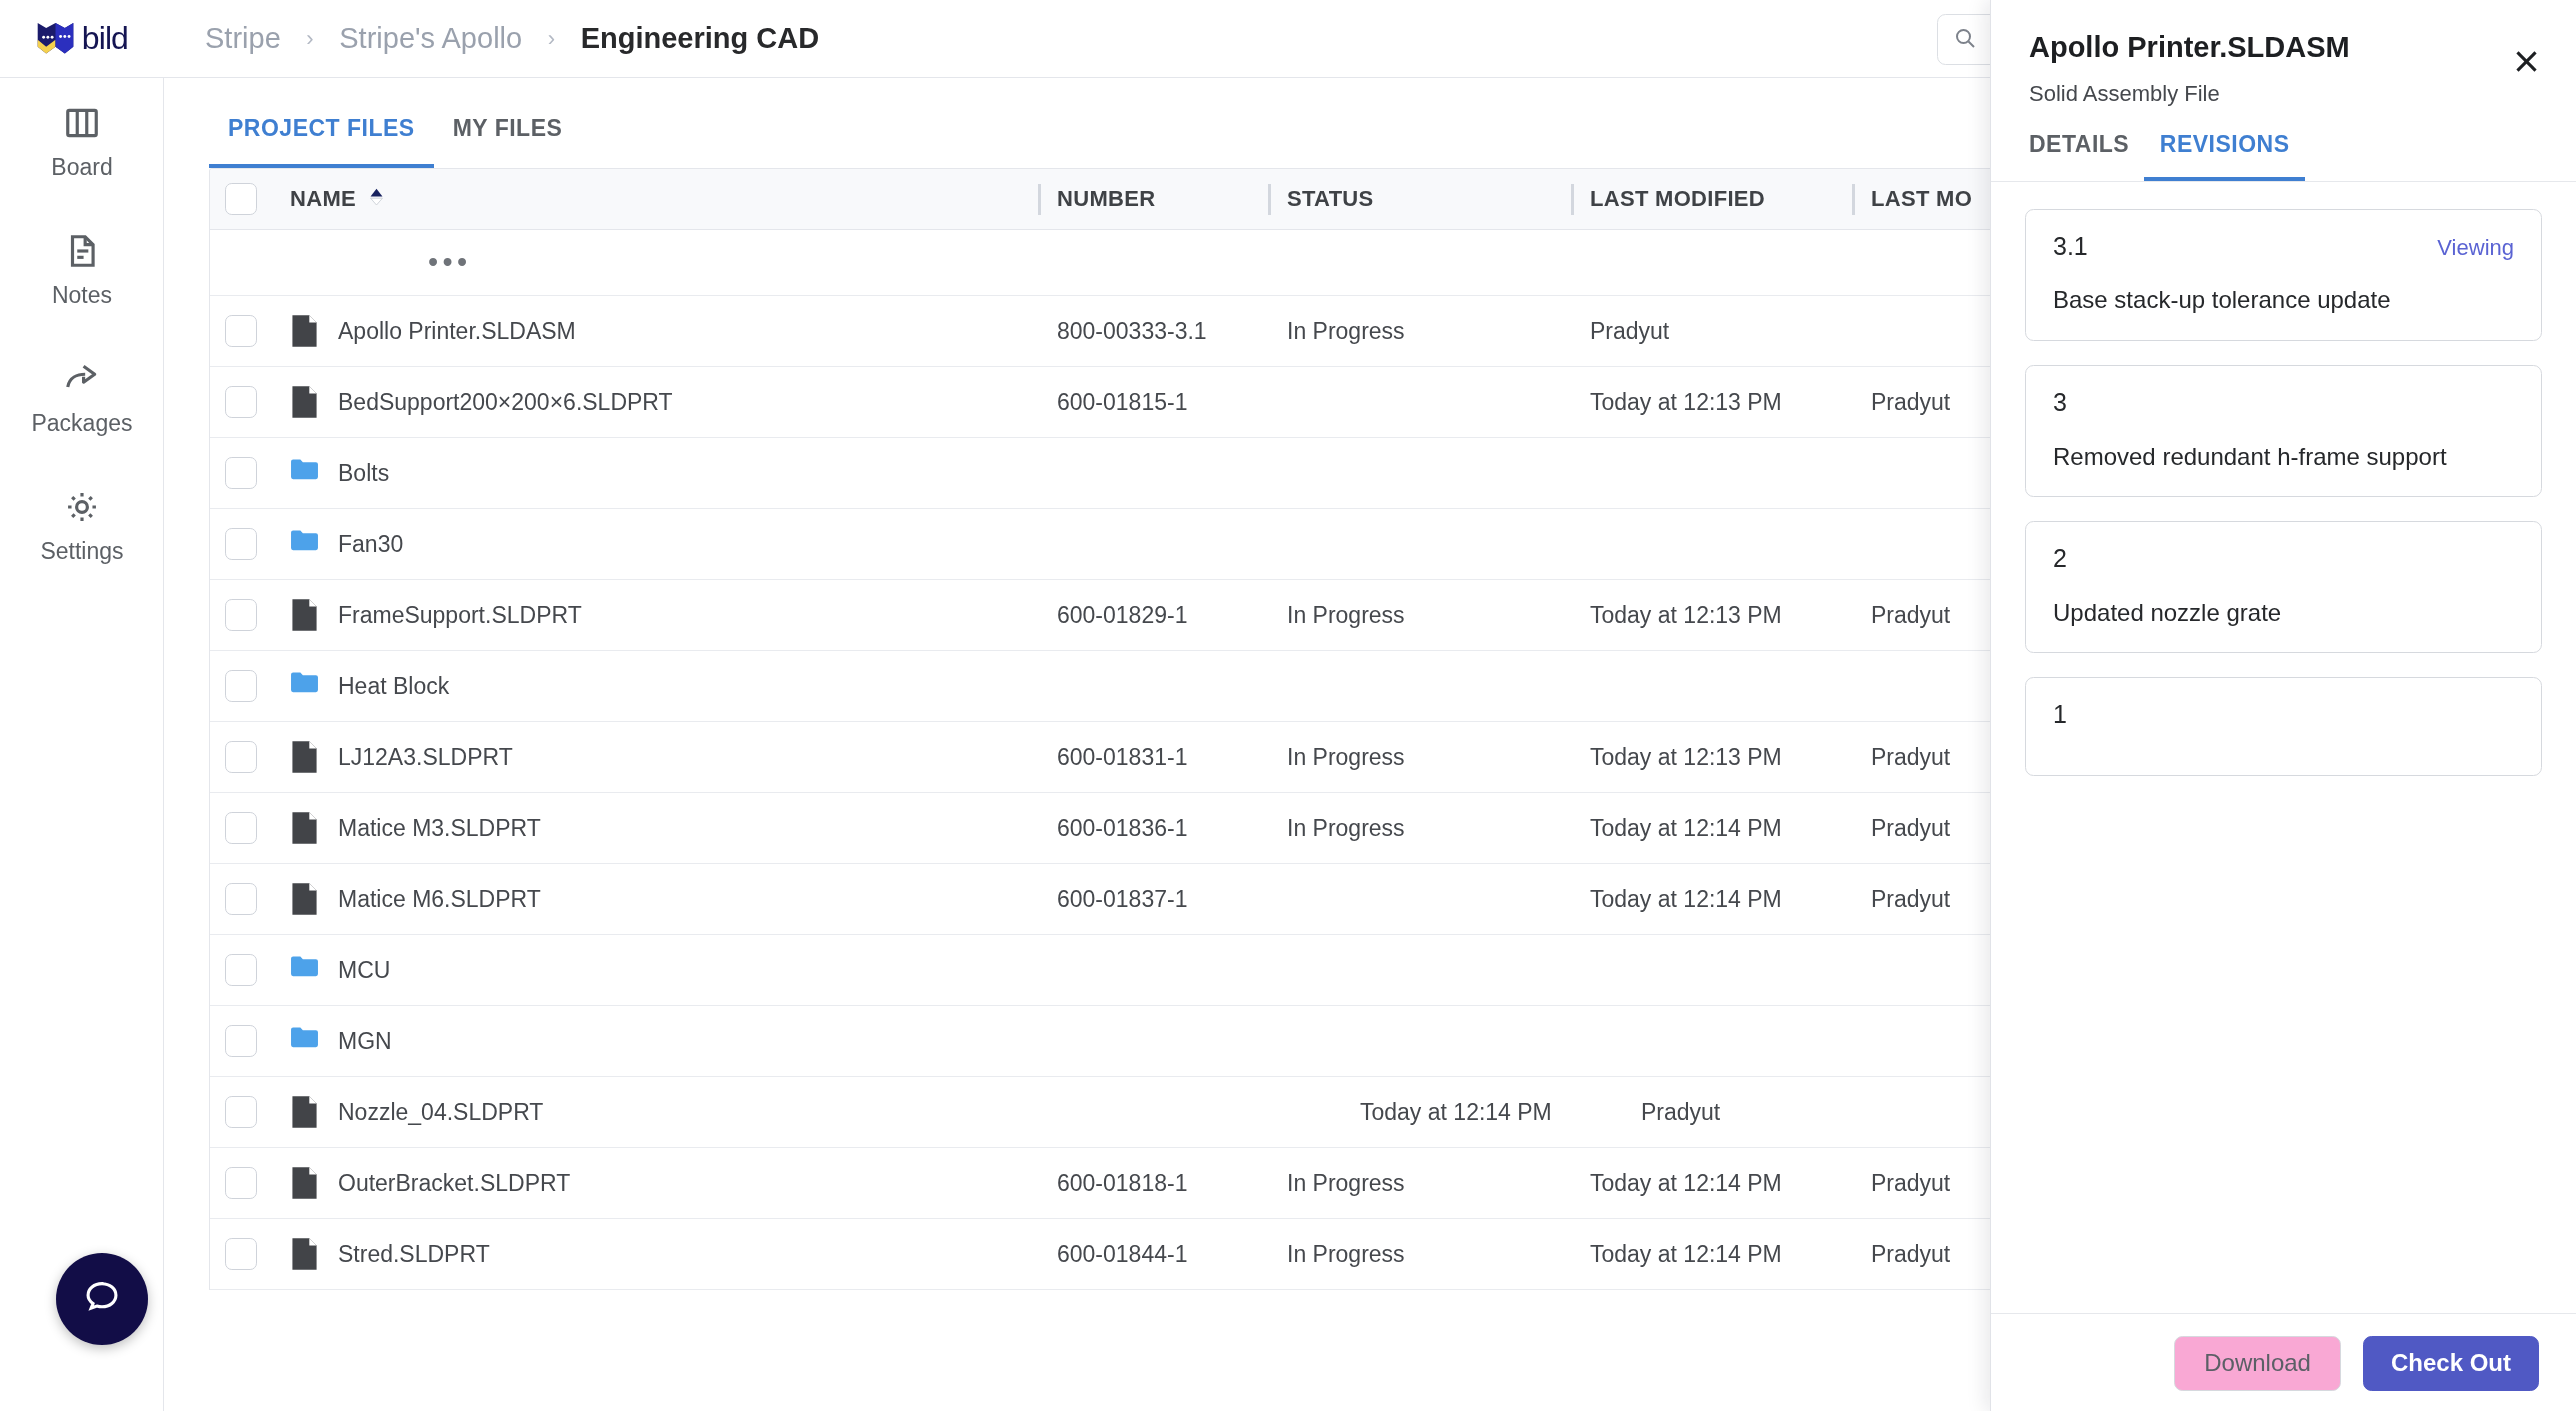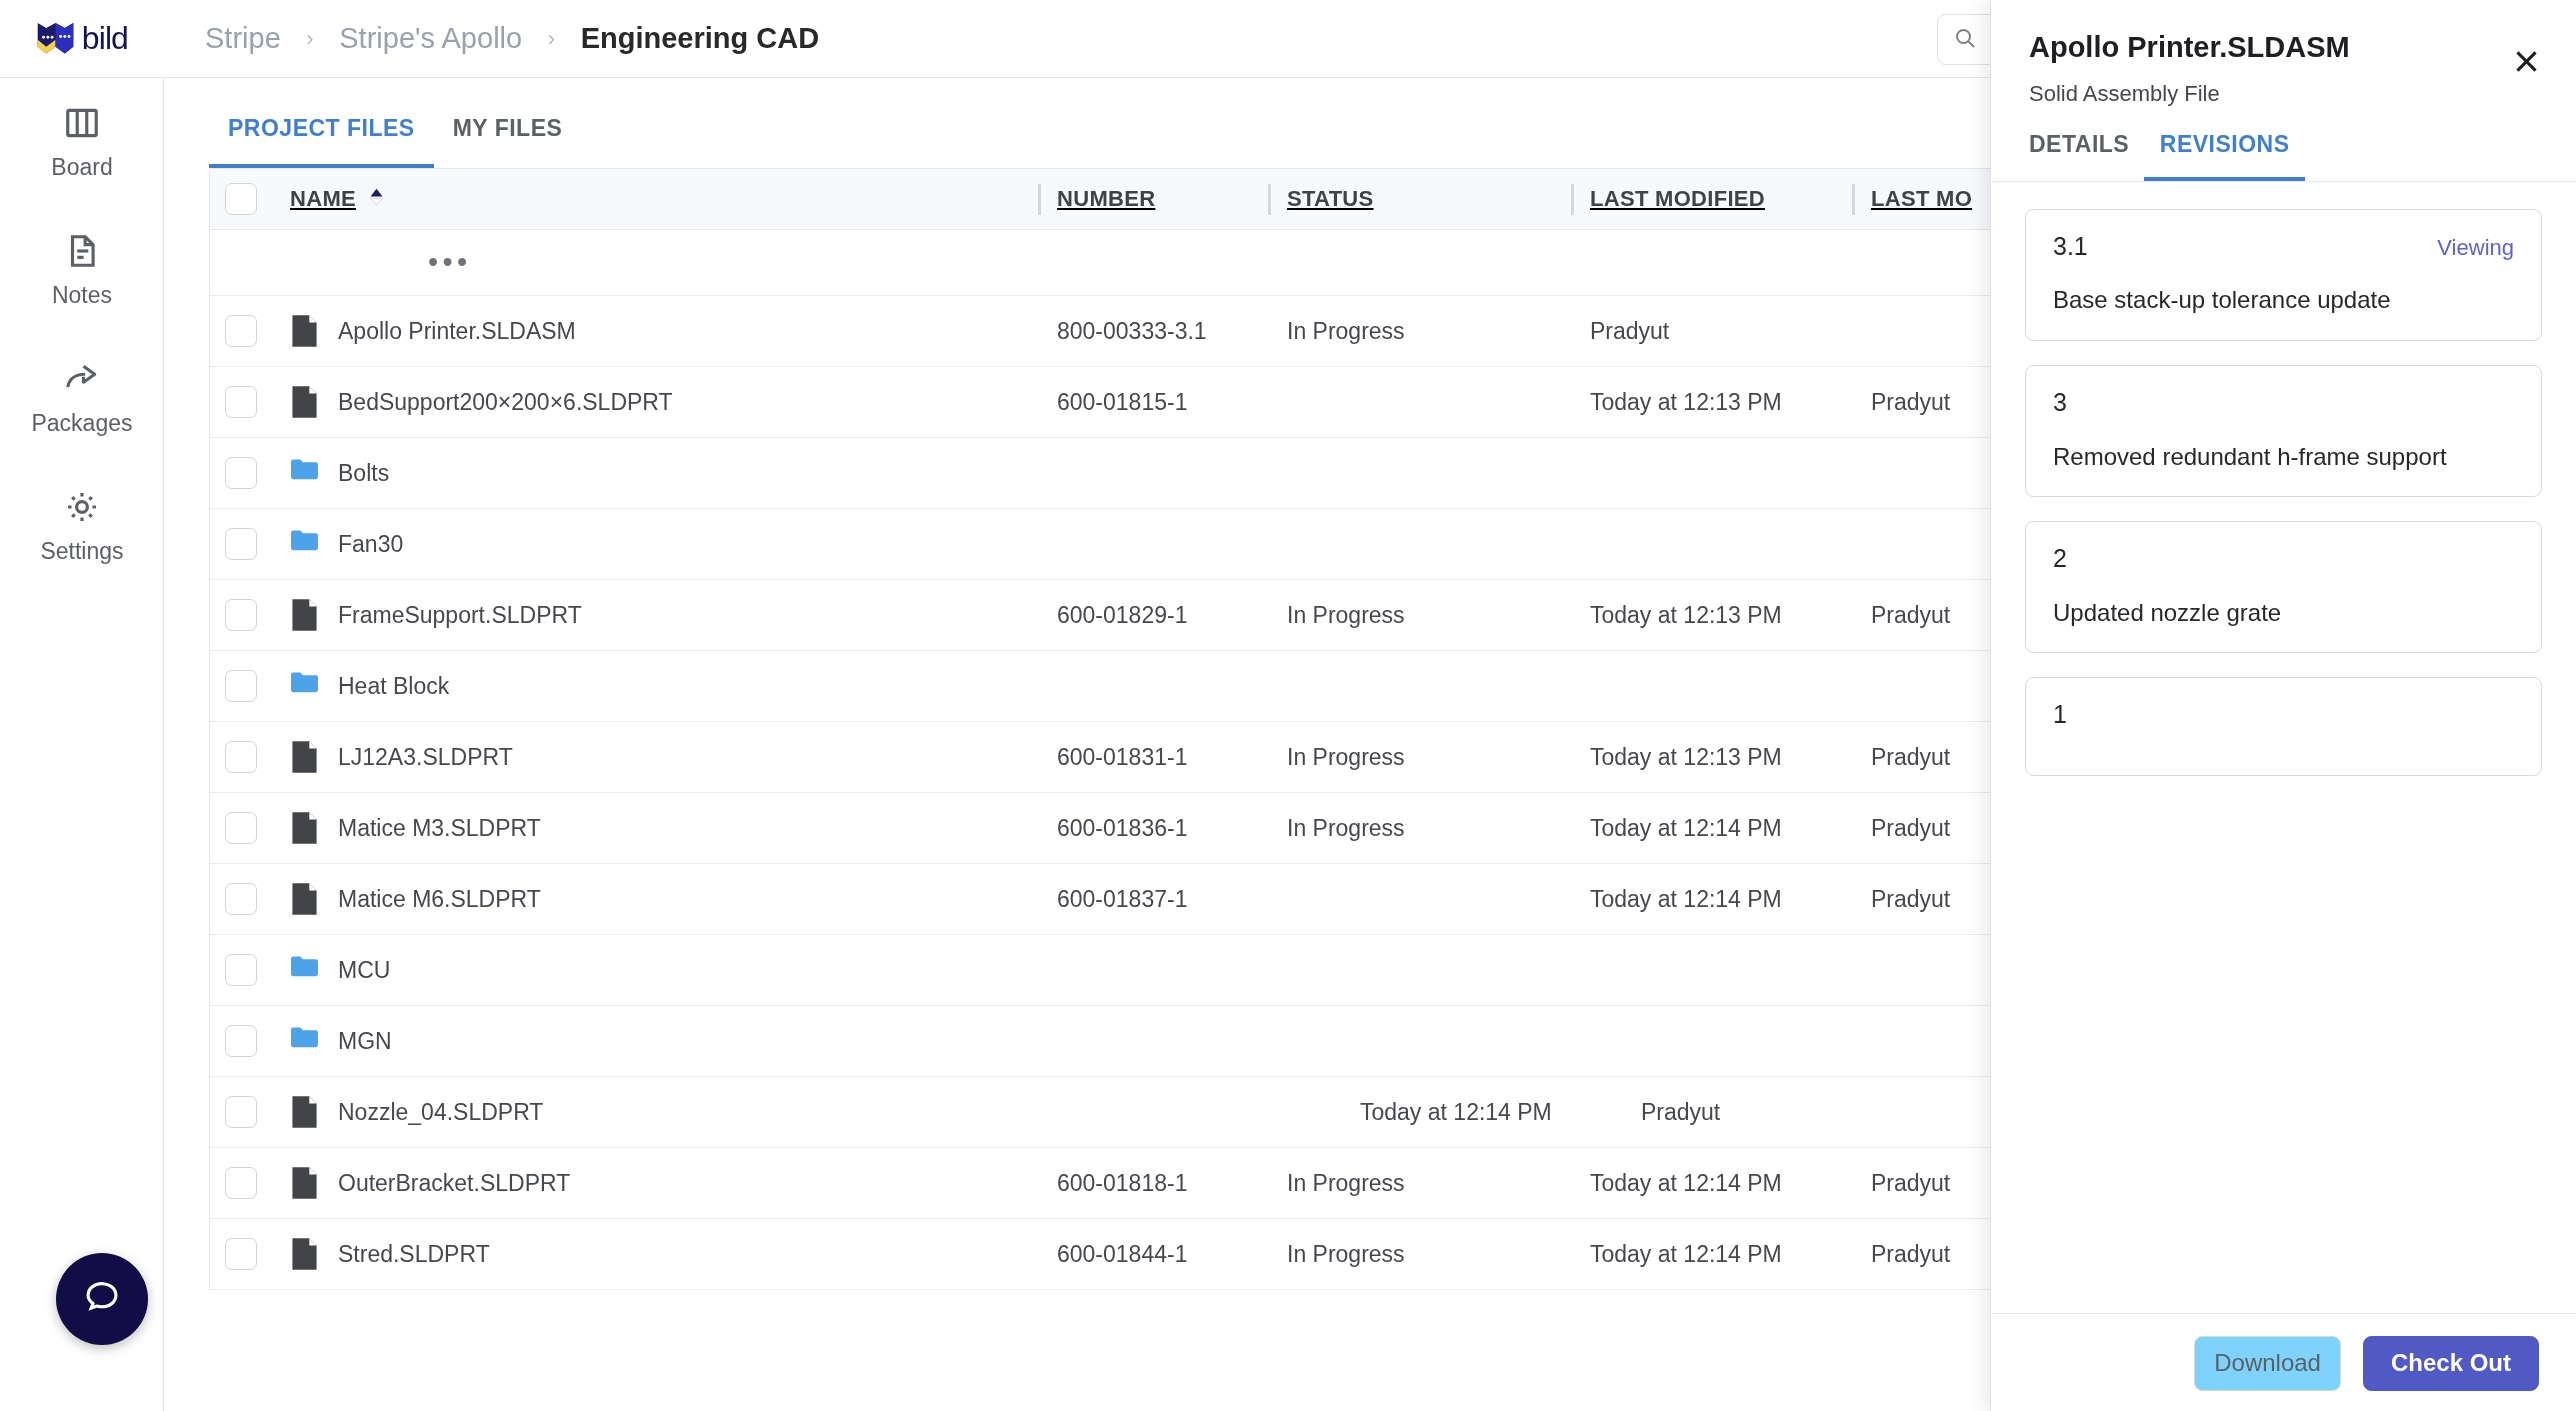--- a/index.html
+++ b/index.html
@@ -69,21 +69,21 @@
     border-bottom: 4.3px solid transparent;
   }
   .tab.active { color: #3f7fd1; border-bottom-color: #3f7fd1; }
 
   .table-wrap {
     margin: 0 44px; border: 0.9px solid #e4e6eb; border-bottom: none;
     border-radius: 3.4px 3.4px 0 0; overflow: hidden;
   }
   .thead {
     display: flex; align-items: center; height: 61px;
-    background: #f8f9fb; border-bottom: 0.9px solid #e4e6eb; text-decoration: underline;
+    background: #f8f9fb; border-bottom: 0.9px solid #e4e6eb;
   }
   .th {
     font-size: 22px; font-weight: 700; color: #3f4246; letter-spacing: 0.3px;
     display: flex; align-items: center; position: relative; height: 61px;
     padding-left: 19px;
   }
   .th.div::before {
     content: ""; position: absolute; left: 0; top: 15.3px;
     width: 2.6px; height: 31px; background: #d3d7de;
   }
@@ -155,21 +155,21 @@
     position: absolute; left: 0; bottom: 0; width: 586px; height: 99px;
     border-top: 0.9px solid #e6e8ec; background: #fff;
     display: flex; align-items: center; justify-content: flex-end; gap: 22px;
     padding-right: 38px;
   }
   .btn {
     font-size: 24px; border-radius: 8.5px; cursor: pointer;
     height: 55px; display: flex; align-items: center; justify-content: center;
     font-family: "Liberation Sans", sans-serif;
   }
-  .btn-outline { background: #7dd3fc; border: 0.9px solid #d6d9de; color: #5b5f66; padding: 0 19px; }
+  .btn-outline { background: #f9a8d4; border: 0.9px solid #d6d9de; color: #5b5f66; padding: 0 29px; }
   .btn-primary { background: #5059c4; border: 0.9px solid #5059c4; color: #fff; padding: 0 27px; font-weight: 700; }
 </style>
 </head>
 <body>
 
 <div id="app">
 
   <div class="topbar">
     <div class="logo-wrap">
       <span class="logo-mark">

